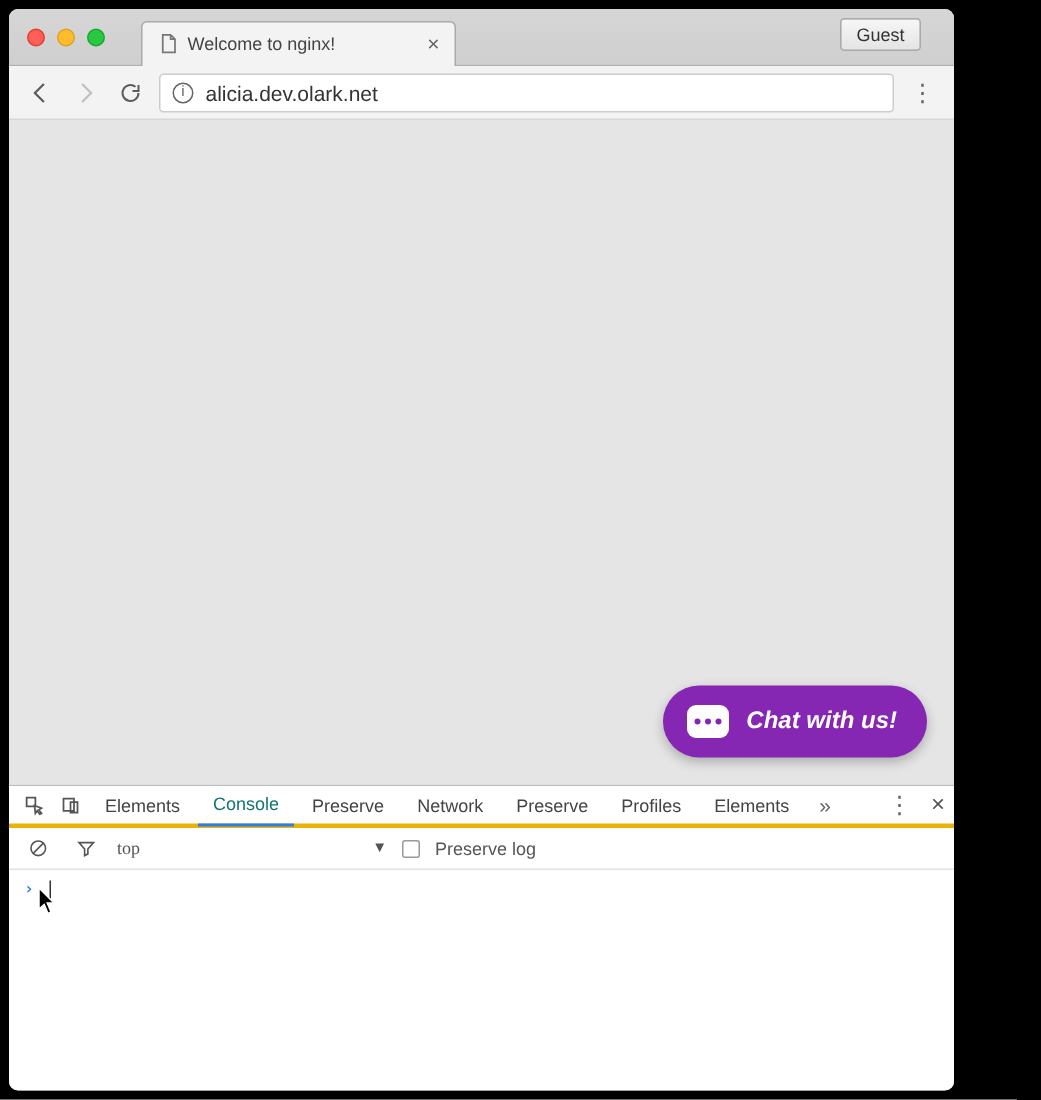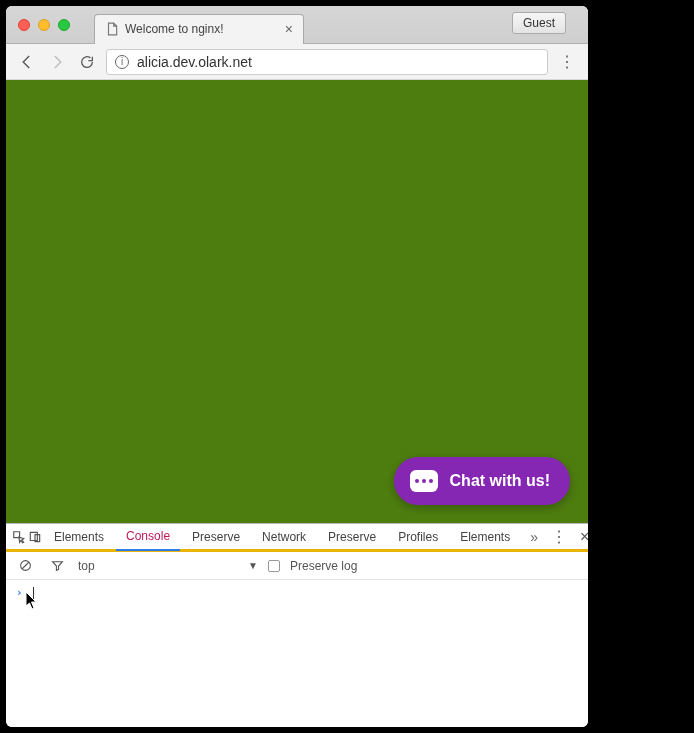--- a/index.html
+++ b/index.html
@@ -6,21 +6,21 @@
     body {
       font-family: -apple-system, BlinkMacSystemFont, "Segoe UI", Arial, sans-serif;
       background: #000;
       width: 694px;
       height: 733px;
       overflow: hidden;
     }
     .window {
       position: absolute;
       left: 6px; top: 6px;
-      width: 582px; height: 721px;
+      width: 630px; height: 721px;
       background: #fff;
       border-radius: 6px;
       overflow: hidden;
       display: flex;
       flex-direction: column;
       box-shadow: 0 0 0 1px rgba(0,0,0,0.3);
     }
     
     .tabbar {
       height: 38px;
@@ -125,22 +125,23 @@
       width: 22px; height: 22px;
       display: flex;
       align-items: center;
       justify-content: center;
       color: #666;
       font-size: 16px;
     }
     
     .page {
       flex: 1;
-      background: #4d7c0f;
-      position: relative;
+      background: #e5e5e5;
+      position: relative;
+      font-style: italic;
     }
     .chat-pill {
       position: absolute;
       right: 18px; bottom: 18px;
       background: #8527b3;
       color: #fff;
       border-radius: 28px;
       height: 48px;
       padding: 0 20px 0 16px;
       display: flex;
@@ -196,21 +197,21 @@
       align-items: center;
       justify-content: center;
       color: #555;
     }
     .dt-tab {
       padding: 6px 10px;
       cursor: pointer;
       color: #444;
     }
     .dt-tab.active {
-      color: #be185d;
+      color: #0f766e;
       border-bottom: 2px solid #2b7de9;
       font-weight: 500;
     }
     .dt-more {
       padding: 0 8px;
       font-size: 14px;
       color: #666;
     }
     .dt-right {
       margin-left: auto;
@@ -227,20 +228,21 @@
       font-size: 12px;
       color: #555;
       gap: 10px;
     }
     .dt-filter .sel {
       display: flex;
       align-items: center;
       gap: 18px;
       min-width: 180px;
       justify-content: space-between;
+      font-family: Liberation Serif, serif;
     }
     .dt-filter .sel .tri {
       font-size: 10px;
       color: #555;
     }
     .dt-filter .chk {
       width: 12px; height: 12px;
       border: 1px solid #999;
       border-radius: 2px;
     }

